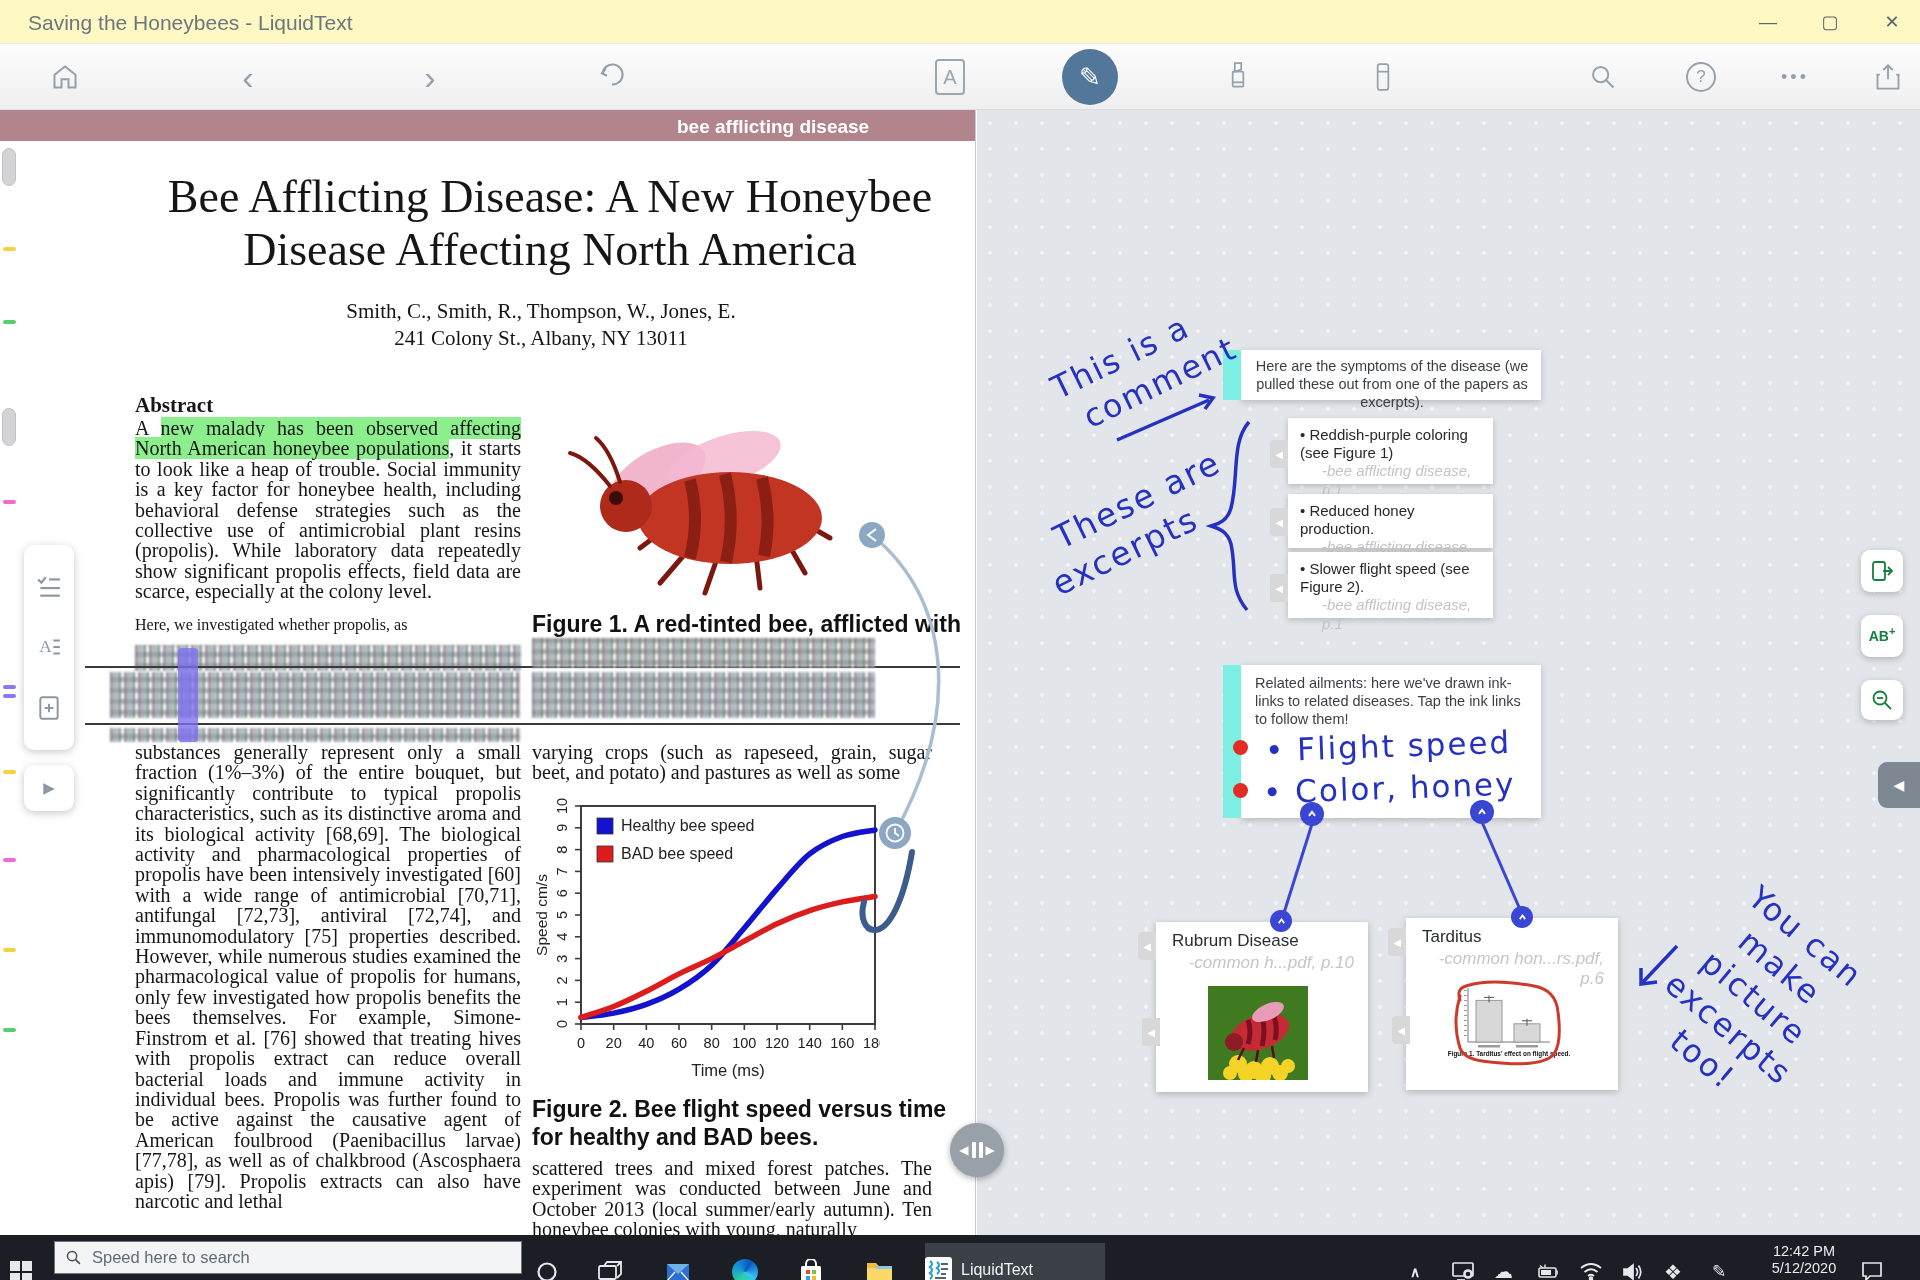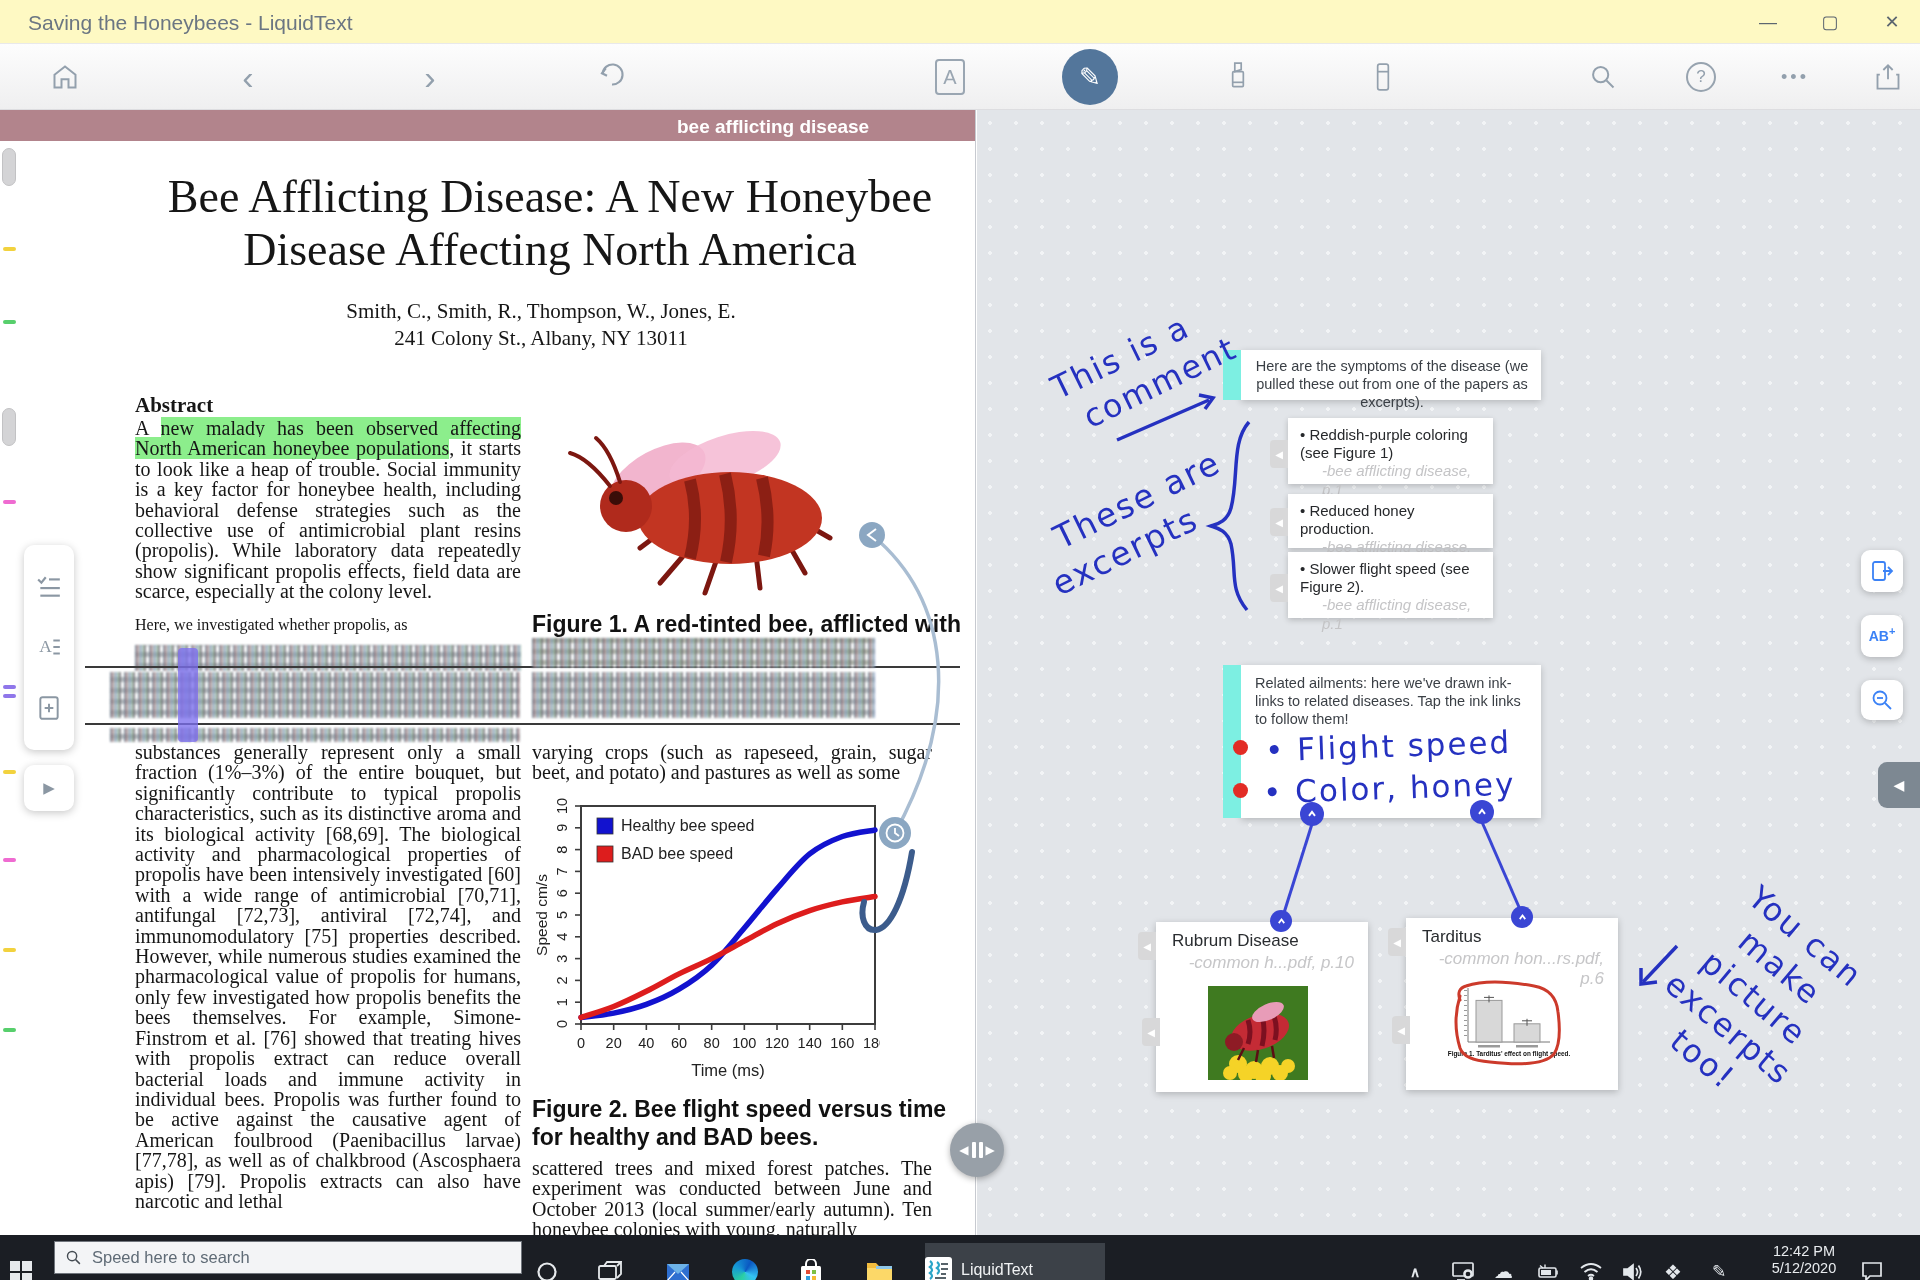--- a/index.html
+++ b/index.html
@@ -50,21 +50,21 @@
   .excard .wr{right:-30px;transform:skewX(-38deg)}
   .ltab{position:absolute;left:-18px;width:18px;height:28px;background:#d8d8d9;border-radius:4px 0 0 4px;display:flex;align-items:center;justify-content:center;color:#fff;font-size:10px}
   .extext{font-size:15px;line-height:17.5px;color:#26282b}
   .exsrc{font-size:15px;font-style:italic;color:#c4c4c6;padding-left:22px;line-height:19px}
   .dcard{position:absolute;width:212px;background:#fff;box-shadow:0 2px 7px rgba(0,0,0,.22)}
   .dcard .hd{padding:9px 12px 2px 16px;font-size:17px;color:#2a2d30}
   .dcard .src{padding:0 14px 4px;font-size:17px;font-style:italic;color:#c6c6c8;text-align:right}
   .dcard .wing2{position:absolute;top:62px;height:18px;width:54px;background:#d2d5d9;z-index:-1}
   .nodedot{position:absolute;width:24px;height:24px;border-radius:50%;background:#3a46d4;display:flex;align-items:center;justify-content:center}
   .reddot{position:absolute;width:15px;height:15px;border-radius:50%;background:#e22c25}
-  .rbtn{position:absolute;left:884px;width:42px;height:42px;background:#fff;border-radius:9px;box-shadow:0 2px 7px rgba(0,0,0,.22);display:flex;align-items:center;justify-content:center;color:#3b82f6}
+  .rbtn{position:absolute;left:884px;width:42px;height:42px;background:#fff;border-radius:9px;box-shadow:0 2px 7px rgba(0,0,0,.22);display:flex;align-items:center;justify-content:center;color:#15803d}
   #collapsebtn{position:absolute;left:901px;top:652px;width:42px;height:46px;background:#7d8892;border-radius:9px 0 0 9px;display:flex;align-items:center;justify-content:center;color:#fff;font-size:14px}
   #splitter{left:950px;top:1123px;width:54px;height:54px;border-radius:50%;background:#98a0a8;box-shadow:0 2px 6px rgba(0,0,0,.3);display:flex;align-items:center;justify-content:center;gap:3px;color:#fff}
   #splitter .bar{width:4px;height:16px;background:#fff;border-radius:1px}
   #splitter .tri{font-size:12px}
 
   
   #taskbar{left:0;top:1235px;width:1920px;height:45px;background:#1b1e24;color:#e8ebee}
   .tbitem{position:absolute;top:8px;height:57px;display:flex;align-items:center;justify-content:flex-start}
   #tsearch{left:54px;top:6px;width:468px;height:33px;background:#f3f4f6;border:1px solid #70757c;display:flex;align-items:center;padding-left:10px;gap:10px}
   #tsearch span{color:#5f6b76;font-size:16.5px}

